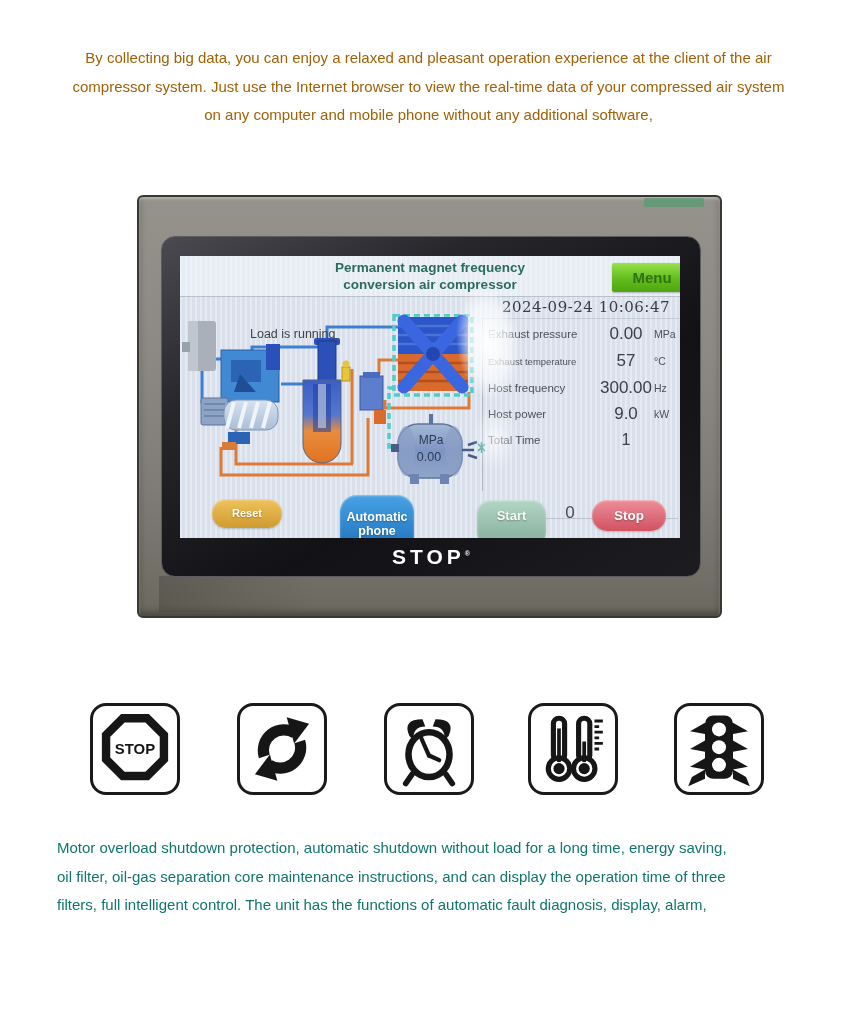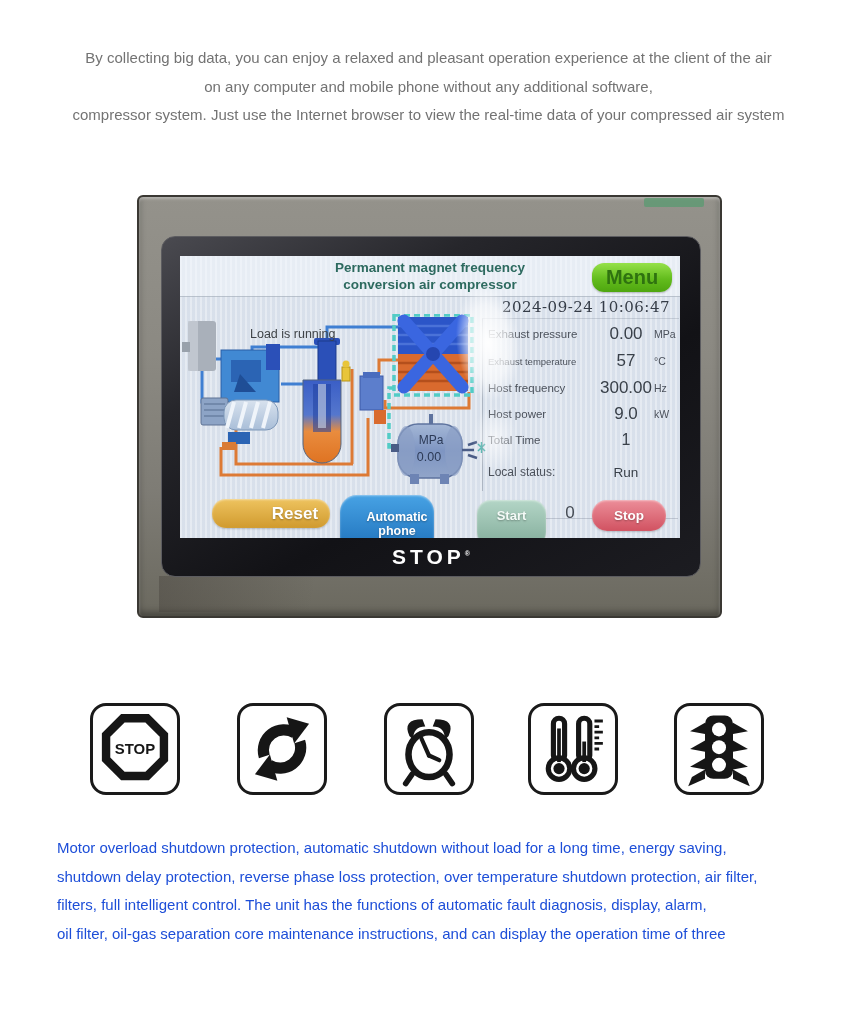--- a/index.html
+++ b/index.html
@@ -1,22 +1,22 @@
 <!DOCTYPE html>
 <html><head>
 <meta charset="utf-8">
 <style>
   html,body{margin:0;padding:0;background:#fff;}
   .page{position:relative;width:857px;height:1024px;background:#ffffff;overflow:hidden;
         font-family:"Liberation Sans",sans-serif;}
   
   .intro{position:absolute;left:0;top:44px;width:857px;text-align:center;
-         font-size:15px;line-height:28.7px;color:#737373;}
+         font-size:15px;line-height:28.7px;color:#a16207;}
   .desc{position:absolute;left:57px;top:834px;width:762px;text-align:left;
-        font-size:15px;line-height:28.7px;color:#1d4ed8;}
+        font-size:15px;line-height:28.7px;color:#0f766e;}
   
   .device{position:absolute;left:137px;top:195px;width:585px;height:423px;
           background:linear-gradient(180deg,#94928b 0%,#8b8982 38%,#7e7c75 70%,#6b695f 100%);
           border:2px solid #3a3833;border-radius:6px;box-sizing:border-box;
           box-shadow:inset 0 2px 3px rgba(255,255,255,.35), inset 0 -4px 7px rgba(0,0,0,.35);}
   .green-tab{position:absolute;right:16px;top:1px;width:60px;height:9px;
              background:#5d9a72;opacity:.8;border-radius:2px;}
   .frame-streak{position:absolute;left:20px;bottom:4px;width:220px;height:36px;
              background:linear-gradient(100deg,rgba(60,55,50,.35),rgba(255,255,255,0) 70%);}
   .bezel{position:absolute;left:22px;top:39px;width:540px;height:341px;
@@ -26,23 +26,23 @@
          font-size:21px;font-weight:800;letter-spacing:4px;}
   .brand sup{font-size:7px;letter-spacing:0;vertical-align:super;}
   
   .screen{position:absolute;left:18px;top:19px;width:500px;height:282px;overflow:hidden;
           background-color:#dde4ee;
           background-image:repeating-linear-gradient(90deg,rgba(255,255,255,.25) 0 2px,rgba(186,198,214,.14) 2px 5px);}
   .titlebar{position:absolute;left:0;top:0;width:100%;height:40px;
             background:rgba(246,250,253,.5);border-bottom:1px solid rgba(125,137,152,.45);}
   .title{position:absolute;left:80px;right:80px;top:3px;text-align:center;
          font-size:13.5px;line-height:17px;font-weight:600;color:#2d6a5f;}
-  .menu-btn{position:absolute;left:412px;top:7px;width:80px;height:29px;border-radius:12px;
+  .menu-btn{position:absolute;left:432px;top:7px;width:80px;height:29px;border-radius:2px;
             background:linear-gradient(180deg,#96e14a 0%,#63bc1d 55%,#4ea60f 100%);
-            color:#2f7210;font-size:20px;font-weight:600;text-align:center;line-height:29px;
+            color:#2f7210;font-size:15px;font-weight:600;text-align:center;line-height:29px;
             box-shadow:0 1px 2px rgba(0,0,0,.25);cursor:pointer;}
   .datetime{position:absolute;right:10px;top:42px;font-family:"DejaVu Serif",serif;
             font-size:15px;color:#353c47;letter-spacing:.5px;}
   .diagram{position:absolute;left:2px;top:58px;width:304px;height:180px;}
   .glare{position:absolute;left:266px;top:16px;width:86px;height:158px;transform:rotate(-6deg);
          background:radial-gradient(ellipse 50% 50% at 50% 45%,rgba(255,255,255,.98) 0%,rgba(255,255,255,.6) 48%,rgba(255,255,255,0) 74%);
          pointer-events:none;z-index:5;}
   .glare2{position:absolute;left:292px;top:150px;width:46px;height:66px;
          background:radial-gradient(ellipse at 50% 50%,rgba(255,255,255,.65) 0%,rgba(255,255,255,0) 70%);
          pointer-events:none;z-index:5;}
@@ -58,46 +58,46 @@
   .rvalue{flex:0 0 52px;text-align:center;font-size:17px;color:#394049;}
   .runit{flex:0 0 22px;font-size:10.5px;color:#4b515b;padding-left:2px;}
   .rrow:nth-child(2) .rlabel{font-size:9.5px;}
   .rrow:nth-child(5) .rvalue{font-size:16px;}
   .rrow:nth-child(6) .rlabel{font-size:12px;}
   .rrow:nth-child(6) .rvalue{font-size:13.5px;}
   
   .btn{position:absolute;color:#fff;font-weight:700;text-align:center;cursor:pointer;
        text-shadow:0 1px 2px rgba(0,0,0,.3);
        box-shadow:inset 0 1px 2px rgba(255,255,255,.45),0 1px 2px rgba(0,0,0,.2);}
-  .btn-reset{left:32px;top:243px;width:70px;height:29px;line-height:29px;font-size:17px;
-             border-radius:14px;background:linear-gradient(180deg,#eec35f,#d09a2e);padding-left:48px;}
+  .btn-reset{left:32px;top:243px;width:70px;height:29px;line-height:29px;font-size:11px;
+             border-radius:14px;background:linear-gradient(180deg,#eec35f,#d09a2e);}
   .btn-auto{left:160px;top:239px;width:74px;height:58px;font-size:12.5px;border-radius:17px;
             background:linear-gradient(180deg,#47a2e4,#1d6fb9);
-            display:flex;flex-direction:column;justify-content:center;line-height:14px;padding-left:20px;}
+            display:flex;flex-direction:column;justify-content:center;line-height:14px;}
   .btn-start{left:297px;top:244px;width:69px;height:46px;line-height:31px;font-size:13px;
              border-radius:14px;background:linear-gradient(180deg,#b3d5c6,#83ad9b);color:#f4faf7;}
   .counter{position:absolute;left:379px;top:247px;width:22px;text-align:center;
            font-size:17px;color:#474d55;}
   .btn-stop{left:412px;top:244px;width:74px;height:31px;line-height:31px;font-size:13.5px;
             border-radius:15px;background:linear-gradient(180deg,#ec8e99,#d15261);}
   
   .icon-box{position:absolute;top:703px;width:90px;height:92px;background:#fff;
             border:3px solid #1a1a1a;border-radius:16px;box-sizing:border-box;}
   .icon-box svg{position:absolute;left:0;top:0;width:84px;height:86px;}
   .ib1{left:90px;}.ib2{left:237px;}.ib3{left:384px;}.ib4{left:528px;}.ib5{left:674px;}
 </style>
 </head>
 <body>
 
 <div class="page">
 
   <div class="intro">
     <div>By collecting big data, you can enjoy a relaxed and pleasant operation experience at the client of the air</div>
+    <div>compressor system. Just use the Internet browser to view the real-time data of your compressed air system</div>
     <div>on any computer and mobile phone without any additional software,</div>
-    <div>compressor system. Just use the Internet browser to view the real-time data of your compressed air system</div>
   </div>
 
   <div class="device">
     <div class="green-tab"></div>
     <div class="frame-streak"></div>
 
     <div class="bezel">
 
       <div class="screen">
 
@@ -229,25 +229,20 @@
           <div class="rrow">
             <span class="rlabel">Host power</span>
             <span class="rvalue">9.0</span>
             <span class="runit">kW</span>
           </div>
           <div class="rrow">
             <span class="rlabel">Total Time</span>
             <span class="rvalue">1</span>
             <span class="runit"></span>
           </div>
-          <div class="rrow">
-            <span class="rlabel">Local status:</span>
-            <span class="rvalue">Run</span>
-            <span class="runit"></span>
-          </div>
         </div>
         <div class="panel-line"></div>
 
         <div class="btn btn-reset">Reset</div>
         <div class="btn btn-auto">
           <span>Automatic</span>
           <span>phone</span>
         </div>
         <div class="btn btn-start">Start</div>
         <div class="counter">0</div>
@@ -315,18 +310,17 @@
         <rect x="30" y="10" width="30" height="68" rx="9" fill="#161616"></rect>
         <circle cx="45" cy="25" r="7.5" fill="#fff"></circle>
         <circle cx="45" cy="44" r="7.5" fill="#fff"></circle>
         <circle cx="45" cy="63" r="7.5" fill="#fff"></circle>
       </svg>
     </div>
   </div>
 
   <div class="desc">
     <div>Motor overload shutdown protection, automatic shutdown without load for a long time, energy saving,</div>
-    <div>shutdown delay protection, reverse phase loss protection, over temperature shutdown protection, air filter,</div>
+    <div>oil filter, oil-gas separation core maintenance instructions, and can display the operation time of three</div>
     <div>filters, full intelligent control. The unit has the functions of automatic fault diagnosis, display, alarm,</div>
-    <div>oil filter, oil-gas separation core maintenance instructions, and can display the operation time of three</div>
   </div>
 
 </div>
 
 </body></html>

